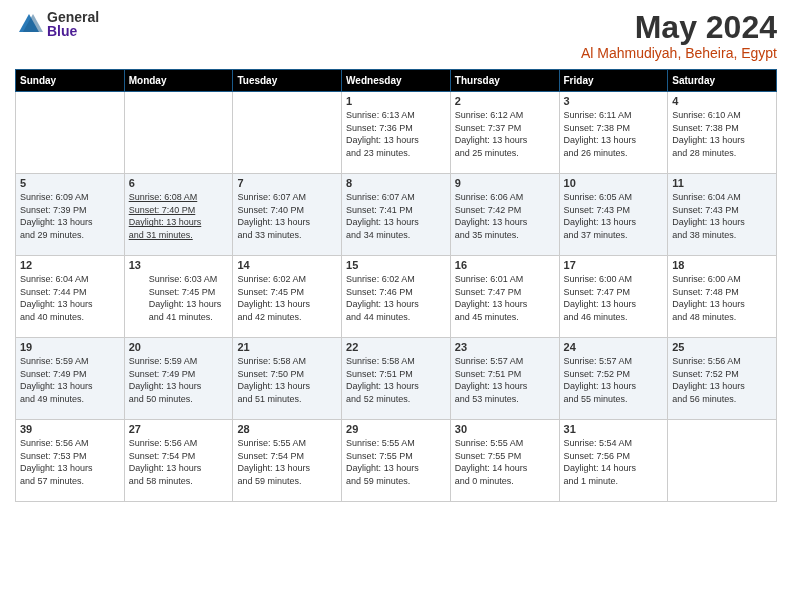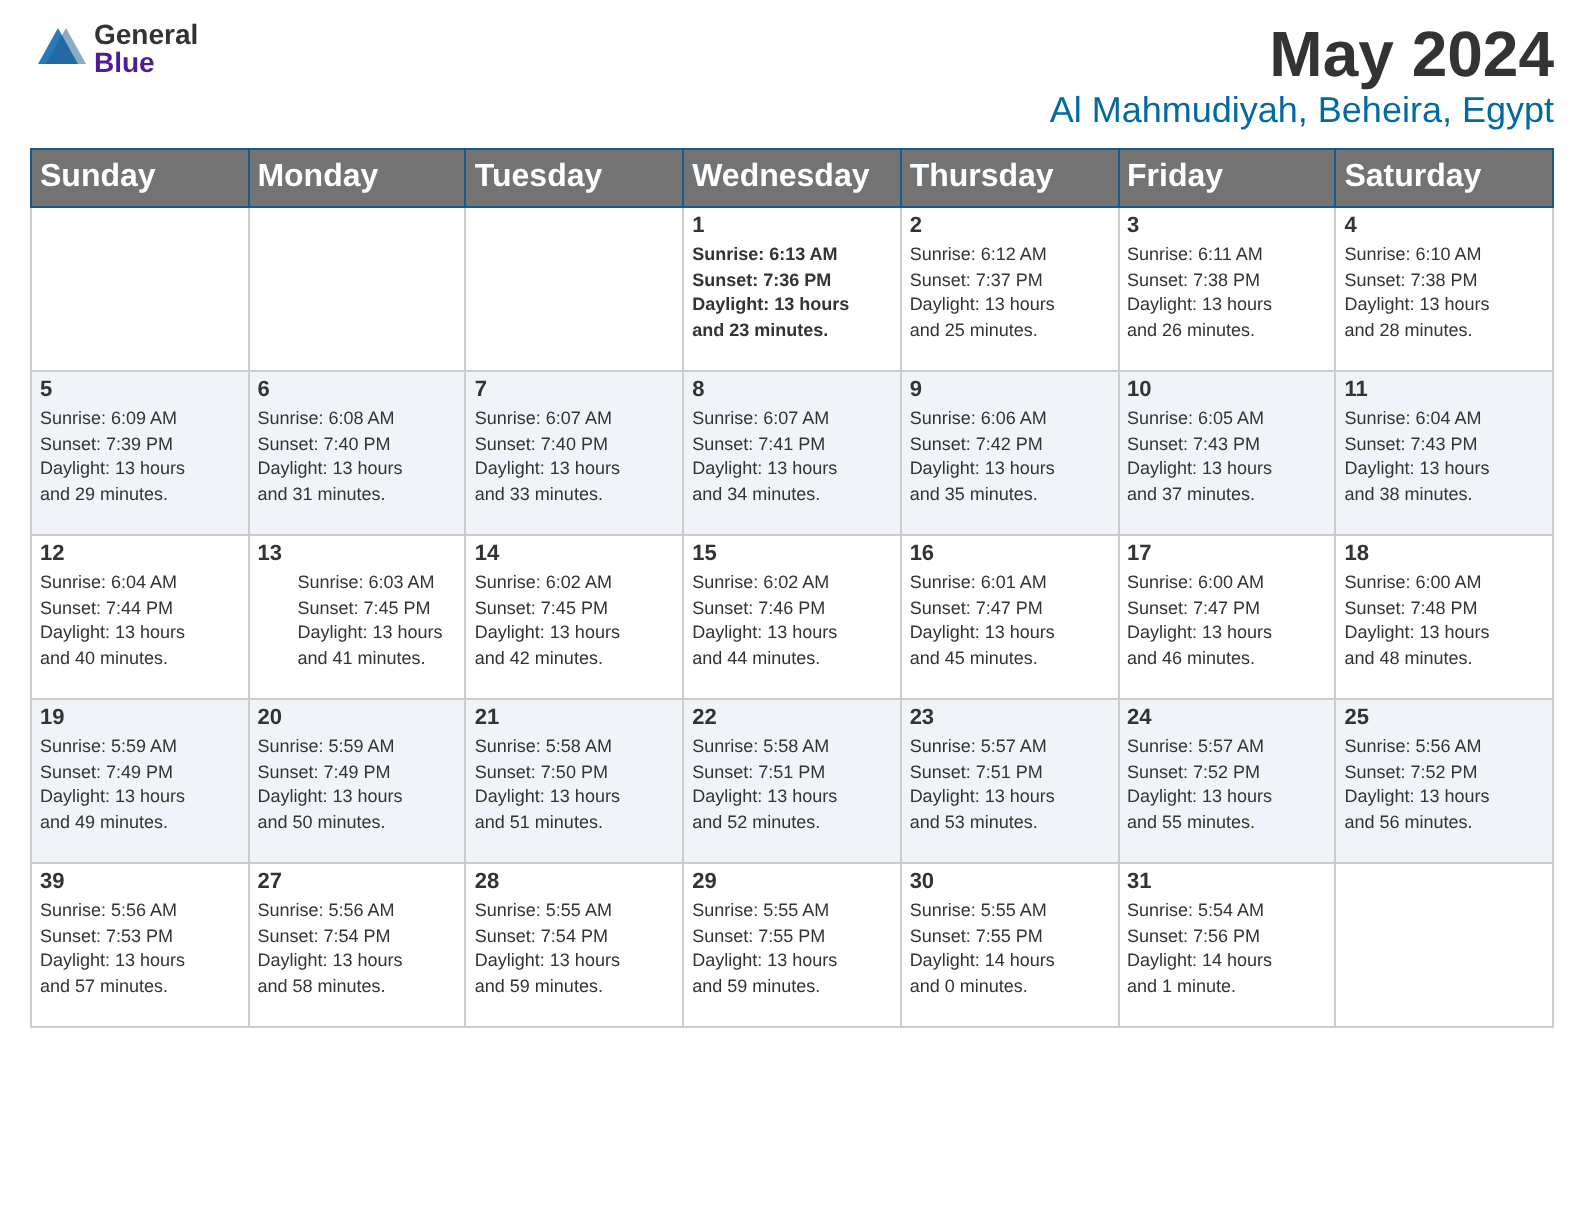--- a/index.html
+++ b/index.html
@@ -51,33 +51,33 @@
       text-align: right;
       margin-left: 24px;
     }
     .month-title {
       font-size: 32px;
       font-weight: bold;
       color: #333;
       line-height: 1.1;
     }
     .location-title {
-      font-size: 18px;
-      color: #0369a1;
+      font-size: 14px;
+      color: #c2410c;
     }
     .calendar-table {
       width: 100%;
       border-collapse: collapse;
       flex: 1;
       table-layout: fixed;
     }
     .calendar-table thead tr th {
-      background-color: #737373;
+      background-color: #000000;
       color: #fff;
-      font-size: 16px;
+      font-size: 10px;
       font-weight: bold;
       padding: 5px 4px;
       text-align: left;
       border: 1px solid #1a5a8a;
     }
     .calendar-table tbody tr td {
       border: 1px solid #ccc;
       vertical-align: top;
       padding: 3px 4px;
       font-size: 9.5px;
@@ -142,21 +142,21 @@
           <th>Saturday</th>
         </tr>
     </thead>
     <tbody id="calendar-body">
     <tr>
           <td class="empty-cell"></td>
           <td class="empty-cell"></td>
           <td class="empty-cell"></td>
           <td>
             <span class="day-number">1</span>
-            <div class="day-info" style="white-space: pre-line; font-weight: bold;">Sunrise: 6:13 AM
+            <div class="day-info" style="white-space: pre-line;">Sunrise: 6:13 AM
 Sunset: 7:36 PM
 Daylight: 13 hours
 and 23 minutes.</div>
           </td>
           <td>
             <span class="day-number">2</span>
             <div class="day-info" style="white-space: pre-line;">Sunrise: 6:12 AM
 Sunset: 7:37 PM
 Daylight: 13 hours
 and 25 minutes.</div>
@@ -179,21 +179,21 @@
         <tr>
           <td>
             <span class="day-number">5</span>
             <div class="day-info" style="white-space: pre-line;">Sunrise: 6:09 AM
 Sunset: 7:39 PM
 Daylight: 13 hours
 and 29 minutes.</div>
           </td>
           <td>
             <span class="day-number">6</span>
-            <div class="day-info" style="white-space: pre-line;">Sunrise: 6:08 AM
+            <div class="day-info" style="white-space: pre-line; text-decoration: underline;">Sunrise: 6:08 AM
 Sunset: 7:40 PM
 Daylight: 13 hours
 and 31 minutes.</div>
           </td>
           <td>
             <span class="day-number">7</span>
             <div class="day-info" style="white-space: pre-line;">Sunrise: 6:07 AM
 Sunset: 7:40 PM
 Daylight: 13 hours
 and 33 minutes.</div>

